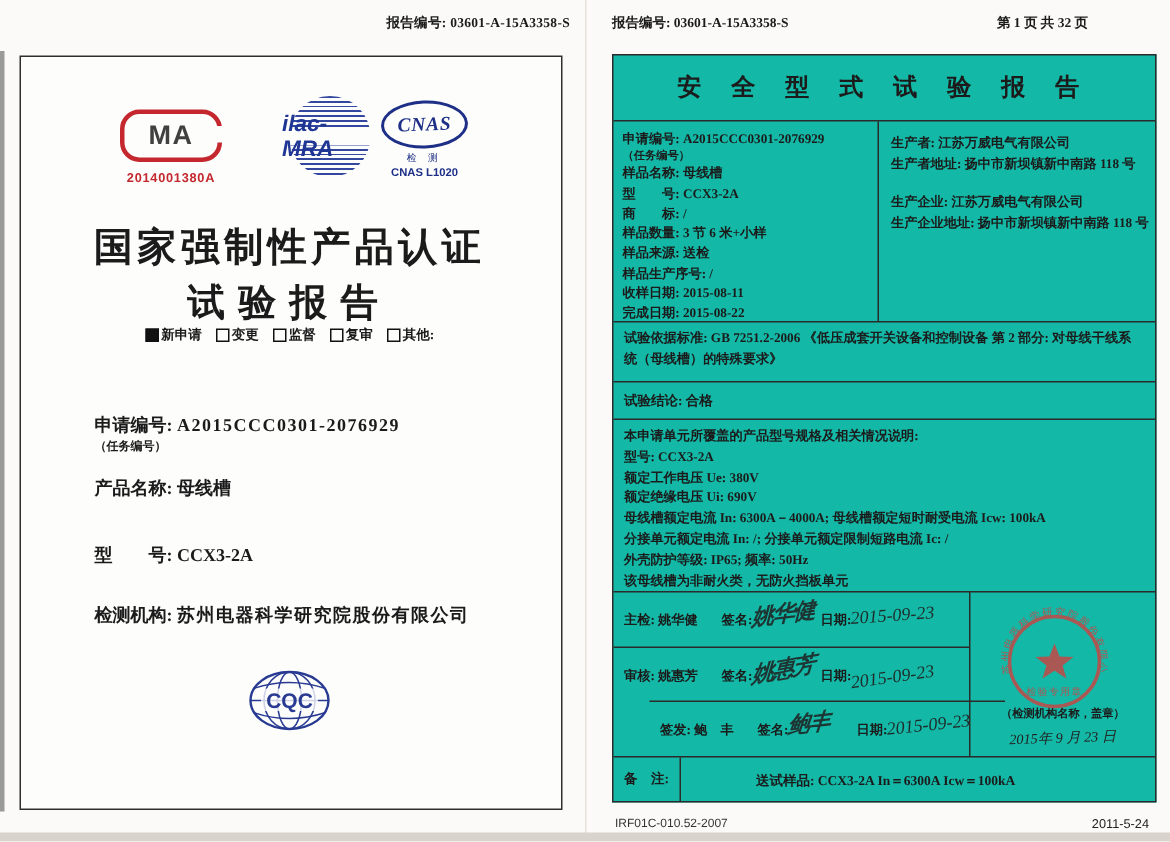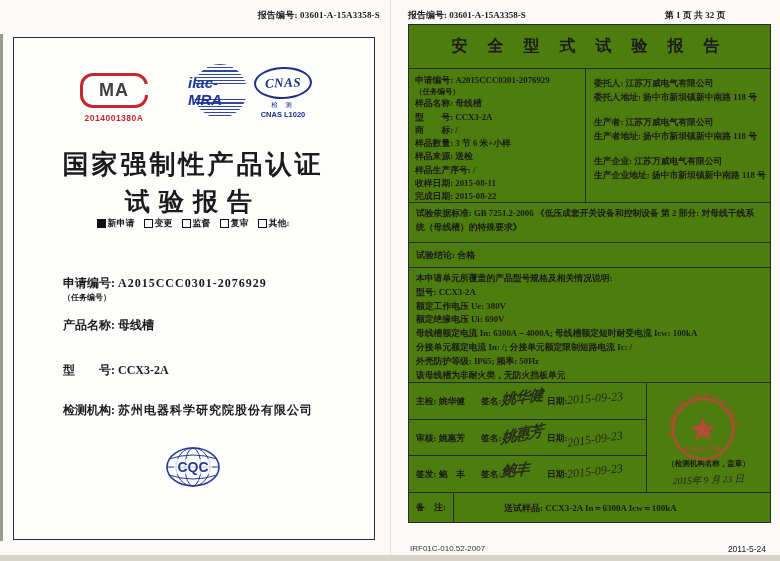--- a/index.html
+++ b/index.html
@@ -46,21 +46,21 @@
   .lp-field{left:50px;font-size:12px;font-weight:bold;white-space:nowrap;}
   .lp-field .lab{}
   .lp-note{left:50px;font-size:8px;font-weight:bold;}
 
   .cqc{left:152px;top:409px;}
 
   
   .rp-h-left{left:408px;top:9px;font-size:9px;font-weight:bold;}
   .rp-h-right{left:620px;top:9px;width:150px;text-align:center;font-size:9px;font-weight:bold;}
 
-  .rp-table{left:408px;top:24px;width:361px;height:497px;border:1.6px solid #2b2b2b;background:#4d7c0f;}
+  .rp-table{left:408px;top:36px;width:361px;height:497px;border:1.6px solid #2b2b2b;background:#14b8a6;}
   .rp-table .row{position:absolute;left:0;width:100%;box-sizing:border-box;border-top:1.3px solid #2b2b2b;}
   .t-title{top:0;height:43px;border-top:none !important;display:flex;align-items:center;justify-content:center;
            font-size:16px;font-weight:bold;letter-spacing:8px;}
   .t-info{top:43px;height:134px;}
   .t-info .col-l{position:absolute;left:0;top:0;width:177px;height:100%;box-sizing:border-box;
                  border-right:1.3px solid #2b2b2b;padding:5px 3px 0 6px;}
   .t-info .col-r{position:absolute;left:177px;top:0;right:0;height:100%;box-sizing:border-box;padding:7px 2px 0 8px;}
   .iline{font-size:8.8px;line-height:13.3px;white-space:nowrap;font-weight:bold;}
   .iline.small{font-size:7.5px;line-height:10px;}
   .rgroup{margin-bottom:11px;}
@@ -72,21 +72,21 @@
   .t-cover .iline{line-height:13.8px;}
 
   .t-sig{height:37px;}
   .t-sig .sig-role{position:absolute;left:7px;top:13px;font-size:8.8px;font-weight:bold;white-space:nowrap;}
   .t-sig .sig-label{position:absolute;left:72px;top:13px;font-size:8.8px;font-weight:bold;}
   .t-sig .sig-script{position:absolute;left:92px;top:5px;font-size:15px;font-weight:bold;font-style:italic;
                      color:#1f1f1f;transform:rotate(-7deg) skewX(-8deg);letter-spacing:-1px;opacity:.85;white-space:nowrap;}
   .t-sig .sig-datelabel{position:absolute;left:138px;top:13px;font-size:8.8px;font-weight:bold;}
   .t-sig .sig-date{position:absolute;left:158px;top:8px;font-size:12px;font-style:italic;color:#1f1f1f;
                    transform:rotate(-4deg);white-space:nowrap;opacity:.9;}
-  .sig1{top:357px;} .sig2{top:394px;} .sig3{top:430px;height:37px;}
+  .sig1{top:357px;} .sig2{top:394px;} .sig3{top:430px;height:37px;margin-left:24px;}
 
   .t-sealcell{position:absolute;left:237px;top:357px;width:124px;height:110px;box-sizing:border-box;
               border-left:1.3px solid #2b2b2b;border-top:1.3px solid #2b2b2b;}
   .seal-caption{position:absolute;left:0;top:76px;width:100%;text-align:center;font-size:7.5px;font-weight:bold;}
   .seal-date{position:absolute;left:0;top:91px;width:100%;text-align:center;font-size:9.5px;color:#222;
              transform:rotate(-2deg);font-style:italic;}
   .seal-svg{position:absolute;left:2px;top:-4px;pointer-events:none;}
 
   .t-remark{top:467px;height:30px;}
   .remark-label{position:absolute;left:0;top:0;width:45px;height:100%;box-sizing:border-box;
@@ -209,24 +209,20 @@
         <div class="iline">样品名称: 母线槽</div>
         <div class="iline">型　　号: CCX3-2A</div>
         <div class="iline">商　　标: /</div>
         <div class="iline">样品数量: 3 节 6 米+小样</div>
         <div class="iline">样品来源: 送检</div>
         <div class="iline">样品生产序号: /</div>
         <div class="iline">收样日期: 2015-08-11</div>
         <div class="iline">完成日期: 2015-08-22</div>
       </div>
       <div class="col-r">
-        <div class="rgroup">
-          <div class="iline">委托人: 江苏万威电气有限公司</div>
-          <div class="iline">委托人地址: 扬中市新坝镇新中南路 118 号</div>
-        </div>
         <div class="rgroup">
           <div class="iline">生产者: 江苏万威电气有限公司</div>
           <div class="iline">生产者地址: 扬中市新坝镇新中南路 118 号</div>
         </div>
         <div class="rgroup">
           <div class="iline">生产企业: 江苏万威电气有限公司</div>
           <div class="iline">生产企业地址: 扬中市新坝镇新中南路 118 号</div>
         </div>
       </div>
     </div>

